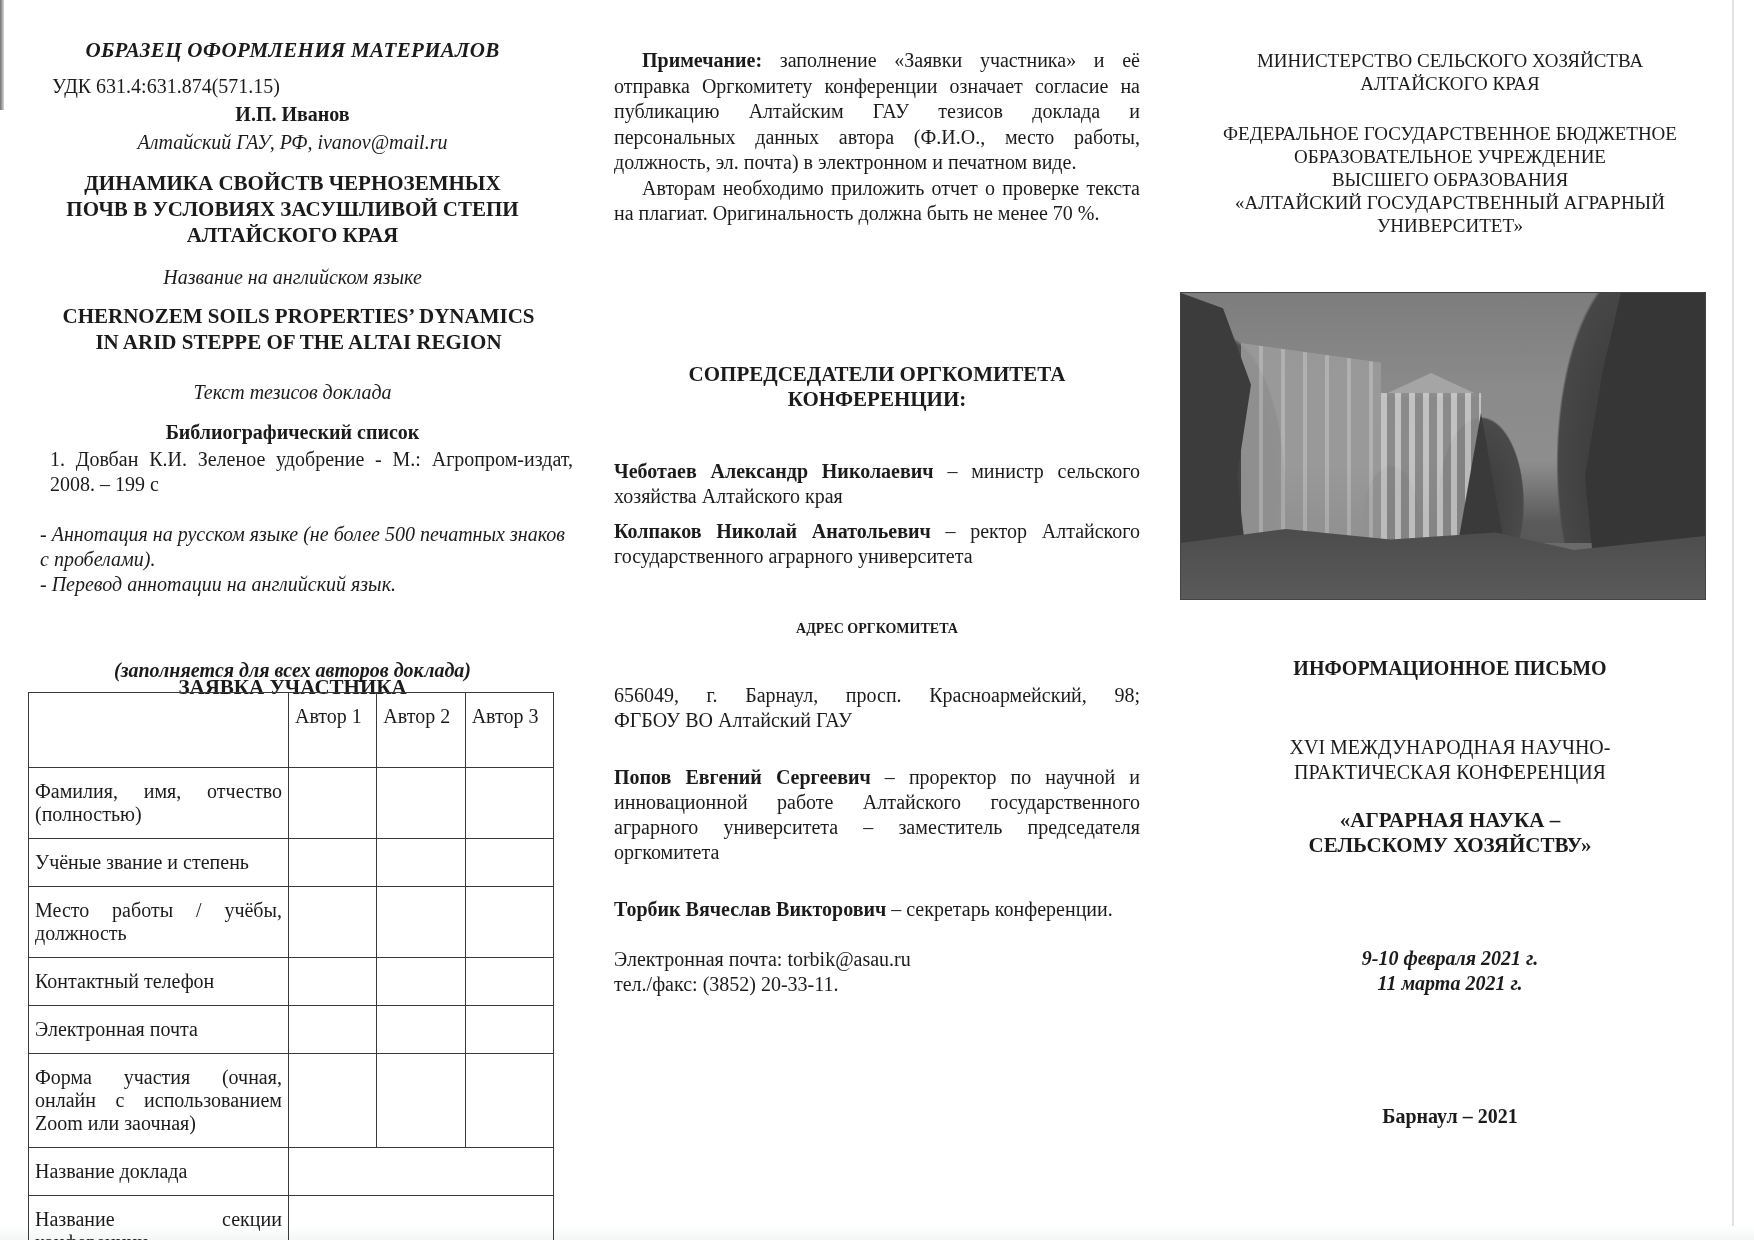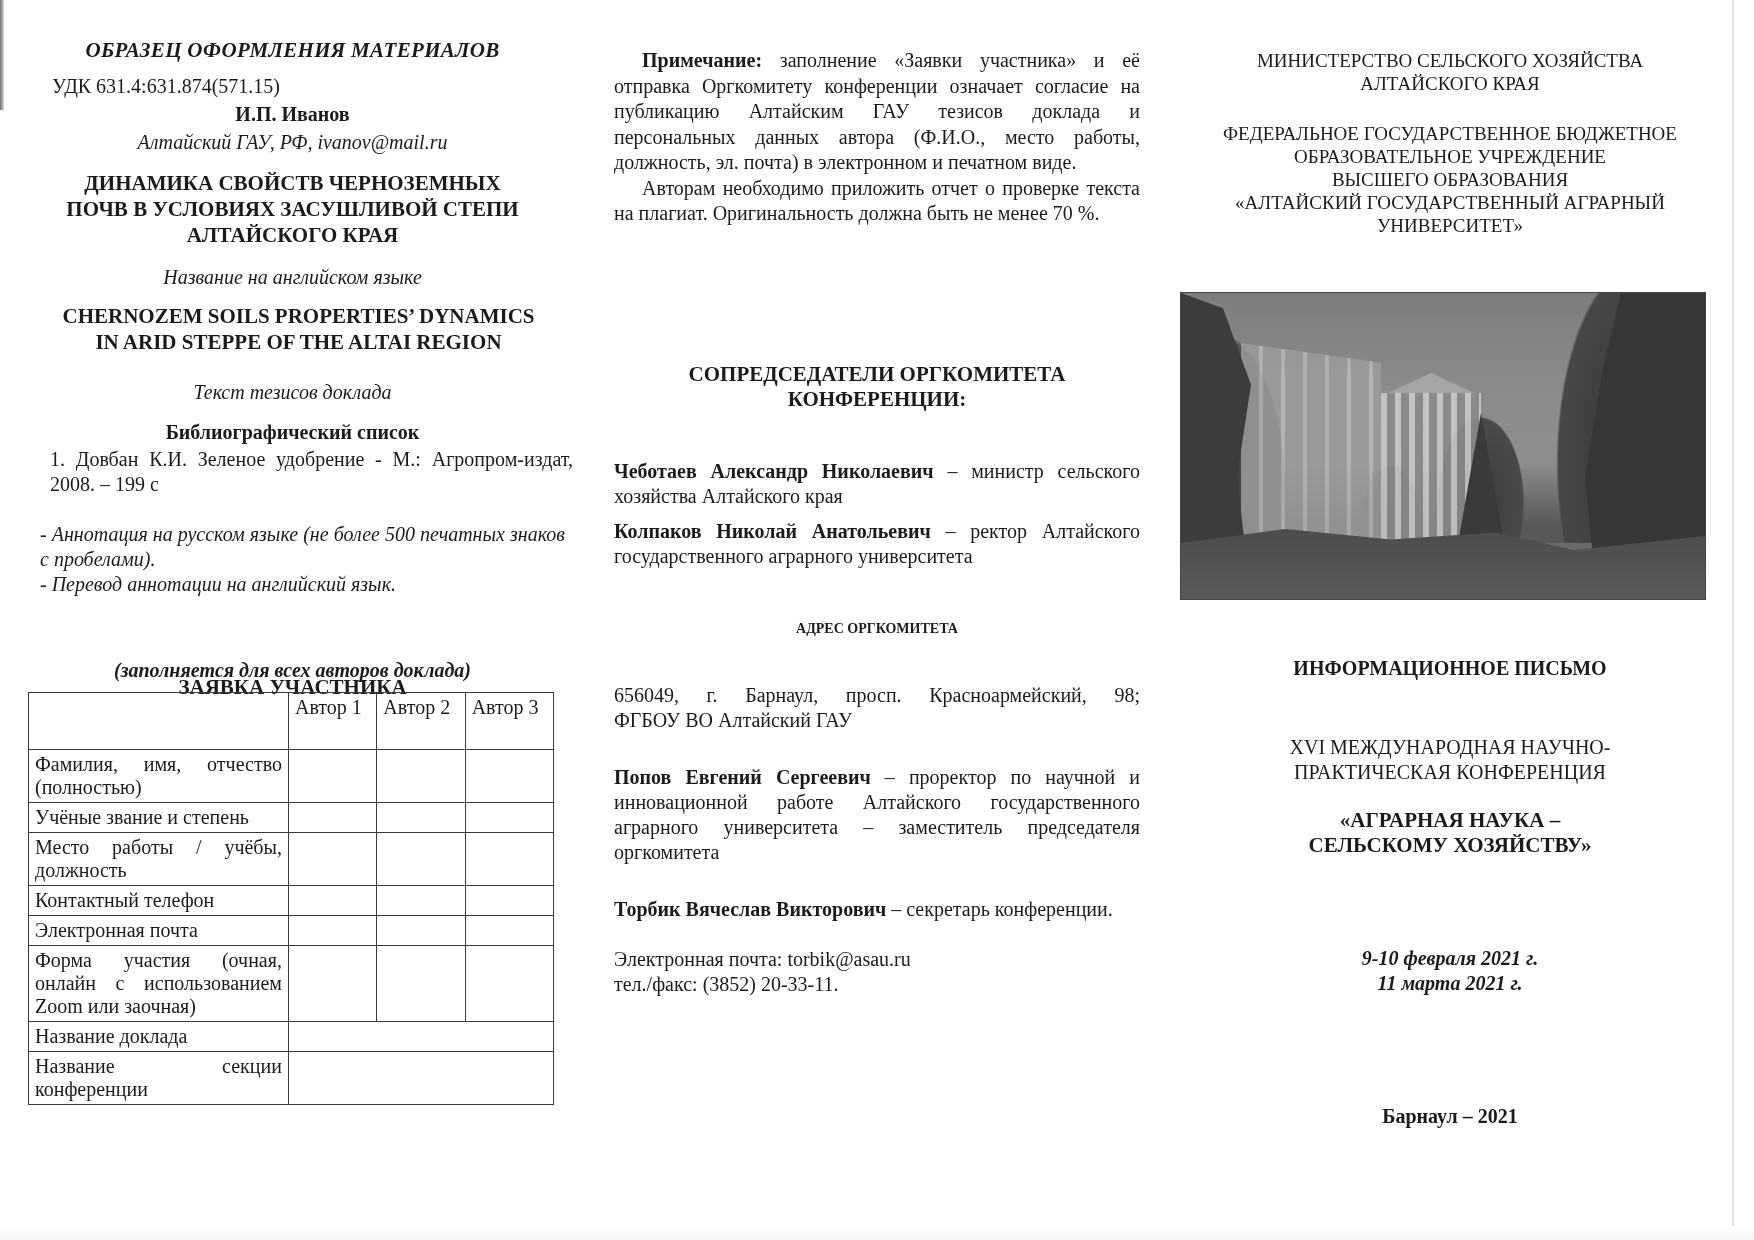--- a/index.html
+++ b/index.html
@@ -78,21 +78,21 @@
     .app-table {
       position: absolute;
       top: 692px; left: 8px;
       width: 526px;
       border-collapse: collapse;
       font-size: 20px;
       line-height: 23px;
     }
     .app-table td, .app-table th {
       border: 1.5px solid #3a3a3a;
-      padding: 3px 6px;
+      padding: 12px 6px;
       vertical-align: top;
       font-weight: normal;
       text-align: left;
     }
     .app-table th { height: 50px; }
     .app-table td.label { width: 243px; text-align: justify; }
     .app-table td.cell { width: 74px; }
 
     
     .note-block {

